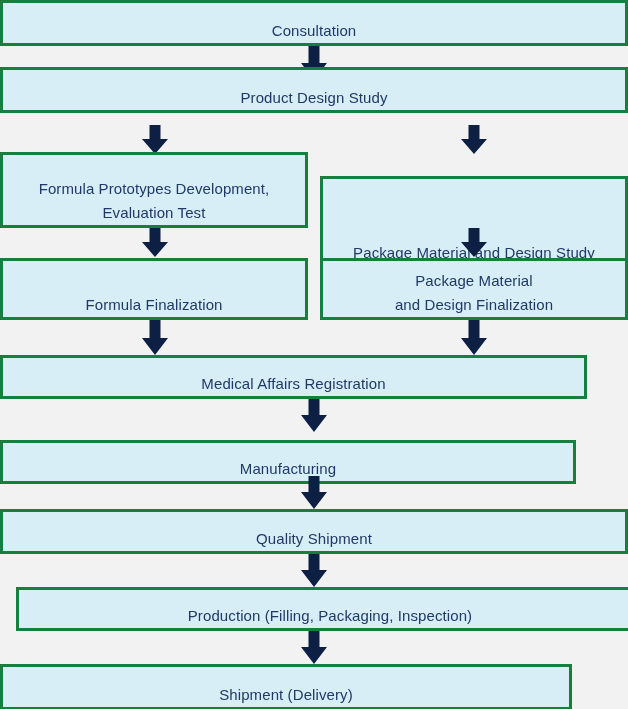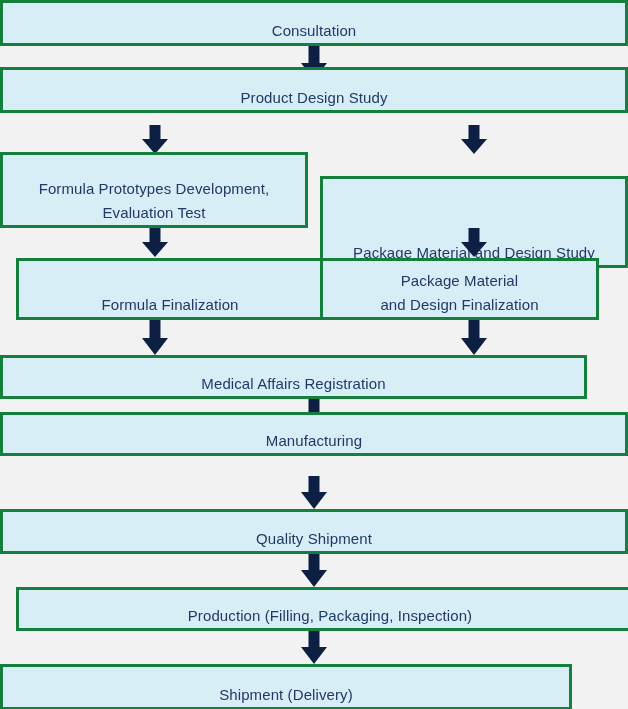--- a/index.html
+++ b/index.html
@@ -85,25 +85,25 @@
       <path d="M7.5 0 H18.5 V14 H26 L13 29 L0 14 H7.5 Z"></path>
     </svg>
   </div>
 
   <div class="arrow" style="left:461px; top:228px; width:26px; height:29px;">
     <svg width="26" height="29" viewBox="0 0 26 29">
       <path d="M7.5 0 H18.5 V14 H26 L13 29 L0 14 H7.5 Z"></path>
     </svg>
   </div>
 
-  <div class="node" style="left:0px; top:258px; width:308px; height:62px;margin-left:16px;">
+  <div class="node" style="left:0px; top:258px; width:308px; height:62px;">
     <span class="node-label">Formula Finalization</span>
   </div>
 
-  <div class="node" style="left:320px; top:258px; width:279px; height:62px;">
+  <div class="node" style="left:320px; top:258px; width:308px; height:62px;">
     <span class="node-label">Package Material
 and Design Finalization</span>
   </div>
 
   <div class="arrow" style="left:142px; top:320px; width:26px; height:35px;">
     <svg width="26" height="35" viewBox="0 0 26 35">
       <path d="M7.5 0 H18.5 V18 H26 L13 35 L0 18 H7.5 Z"></path>
     </svg>
   </div>
 
@@ -116,21 +116,21 @@
   <div class="node" style="left:0px; top:355px; width:587px; height:44px;">
     <span class="node-label">Medical Affairs Registration</span>
   </div>
 
   <div class="arrow" style="left:301px; top:399px; width:26px; height:33px;">
     <svg width="26" height="33" viewBox="0 0 26 33">
       <path d="M7.5 0 H18.5 V16 H26 L13 33 L0 16 H7.5 Z"></path>
     </svg>
   </div>
 
-  <div class="node" style="left:0px; top:412px; width:628px; height:44px;">
+  <div class="node" style="left:0px; top:440px; width:576px; height:44px;">
     <span class="node-label">Manufacturing</span>
   </div>
 
   <div class="arrow" style="left:301px; top:476px; width:26px; height:33px;">
     <svg width="26" height="33" viewBox="0 0 26 33">
       <path d="M7.5 0 H18.5 V16 H26 L13 33 L0 16 H7.5 Z"></path>
     </svg>
   </div>
 
   <div class="node" style="left:0px; top:509px; width:628px; height:45px;">

